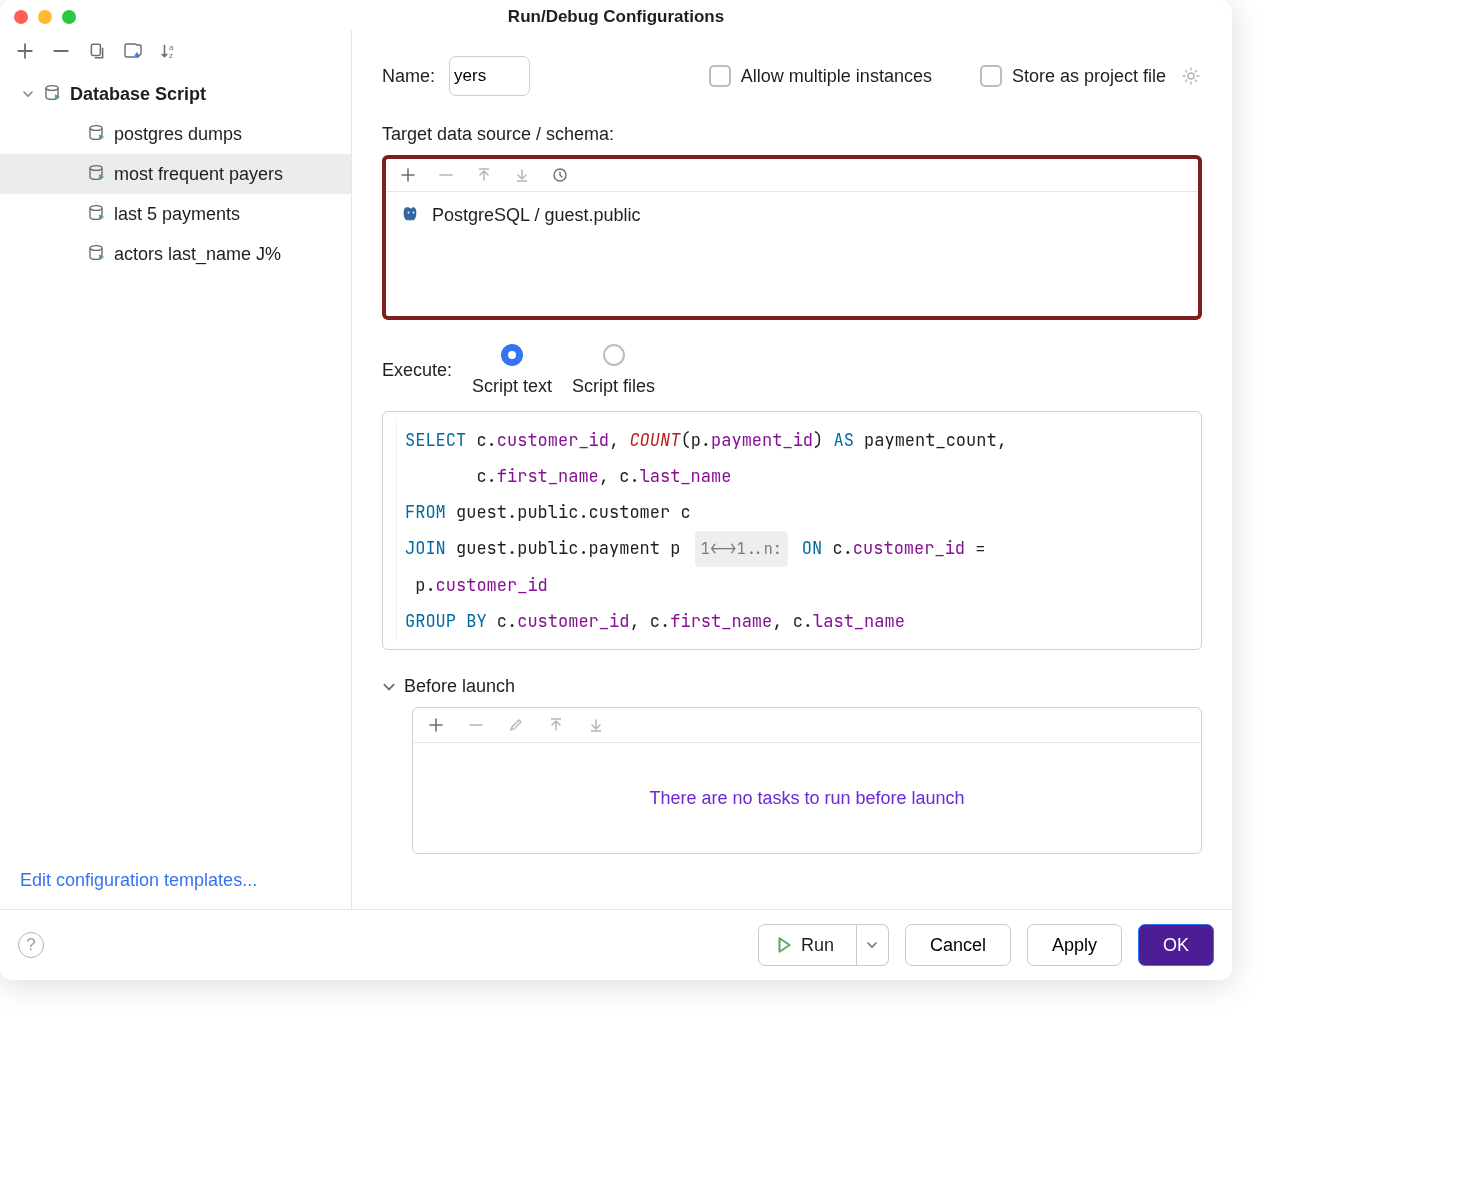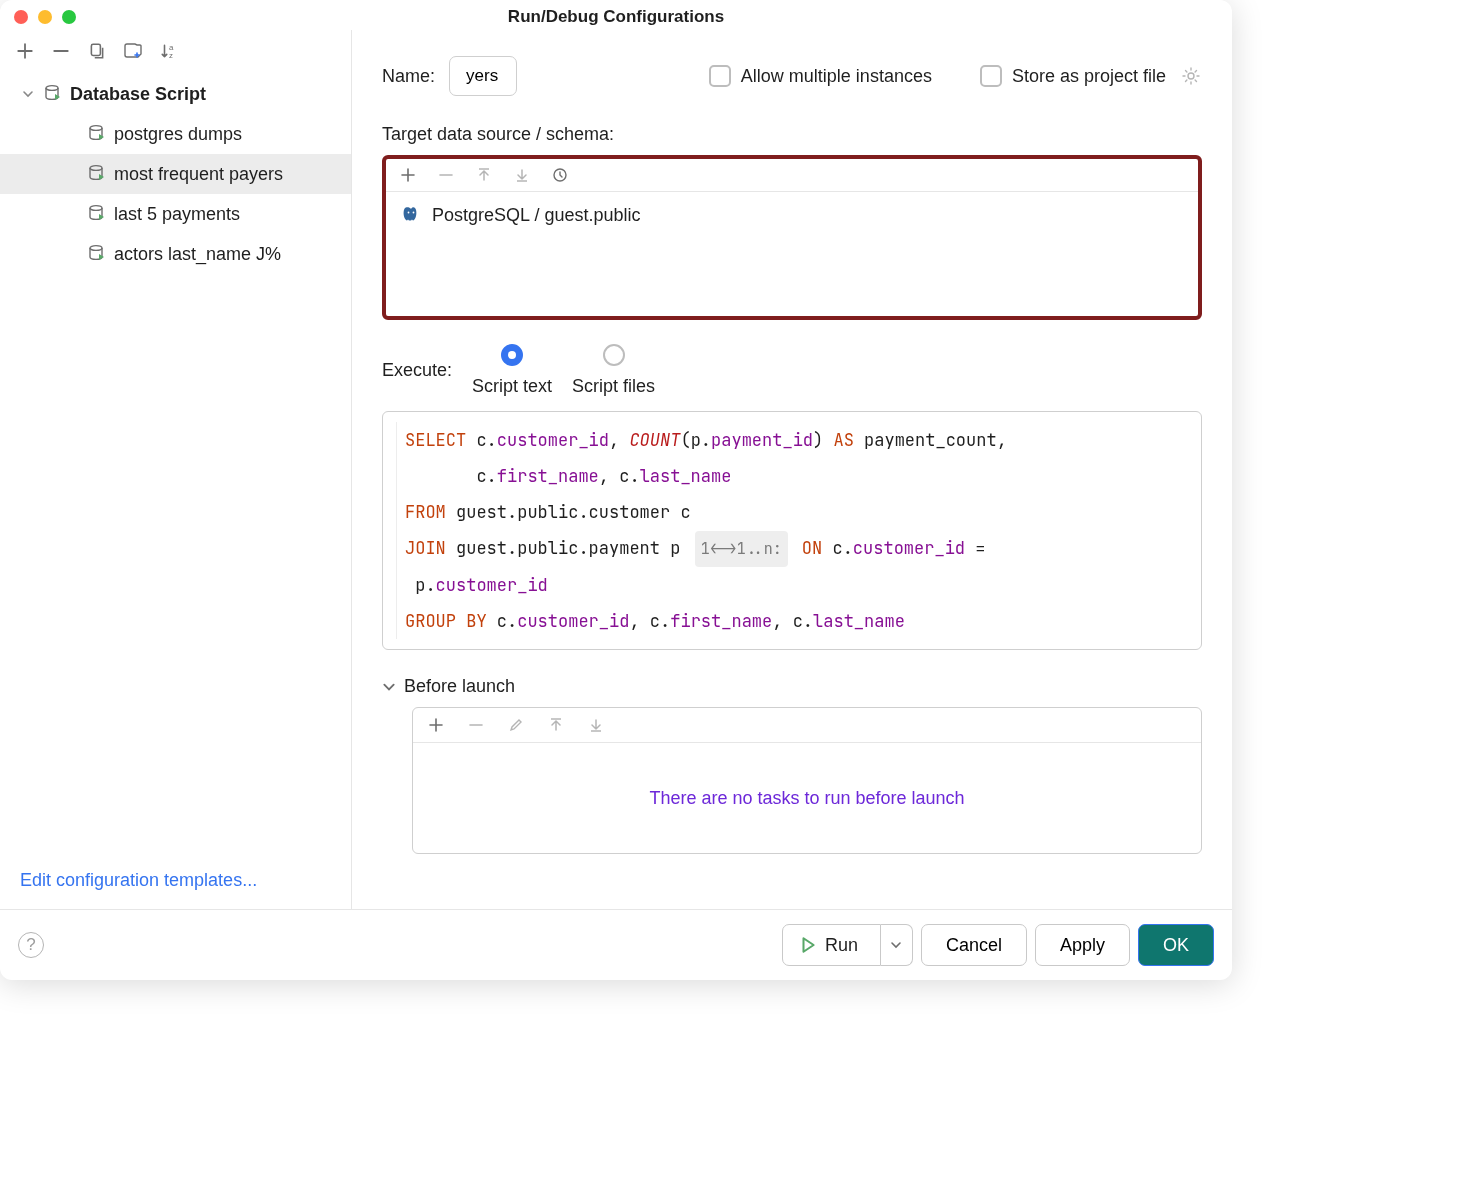--- a/index.html
+++ b/index.html
@@ -91,23 +91,23 @@
     padding: 14px 20px 18px;
   }
   .edit-templates { color: #3574F0; font-size: 18px; cursor: pointer; }
   .detail {
     flex: 1;
     padding: 26px 30px 10px 30px;
     overflow: auto;
   }
   .row { display: flex; align-items: center; gap: 14px; margin-bottom: 28px; }
   .name-input {
-    width: 68px; height: 40px;
+    width: 81px; height: 40px;
     border: 1px solid #cfcfcf; border-radius: 7px;
-    padding: 0 16px; font-size: 17px;
+    padding: 0 4px; font-size: 17px;
   }
   .checkbox {
     width: 22px; height: 22px; border: 2px solid #bdbdbd; border-radius: 5px;
     display: inline-block; cursor: pointer;
   }
   .chk-wrap { display: flex; align-items: center; gap: 10px; cursor: pointer; }
   .gear { color: #b5b5b5; width: 22px; height: 22px; display:flex; align-items:center; justify-content:center; }
   .section-label { font-size: 18px; margin-bottom: 10px; }
   .ds-box {
     border: 4px solid #7f1d1d; border-radius: 6px;
@@ -134,21 +134,21 @@
     border: 1px solid #cfcfcf; border-radius: 6px;
     font-family: "JetBrains Mono", "SF Mono", Menlo, Consolas, monospace;
     font-size: 17px;
     line-height: 36px;
     padding: 10px 0 10px 0;
     margin-bottom: 26px;
     display: flex;
   }
   .gutter { width: 14px; border-right: 1px solid #ededed; margin-right: 8px; }
   .code-content { white-space: pre; }
-  .kw { color: #c2410c; }
+  .kw { color: #0369a1; }
   .ident { color: #871094; }
   .func { color: #b91c1c; font-style: italic; }
   .plain { color: #1f1f1f; }
   .hint {
     display: inline-block;
     background: #eeeeee; color: #7a7a7a;
     padding: 0 6px; border-radius: 4px;
     font-size: 15px; margin: 0 4px;
   }
   .bl-header { display: flex; align-items: center; gap: 8px; font-size: 18px; margin-bottom: 10px; cursor: pointer;}
@@ -163,31 +163,31 @@
     display: flex; align-items: center;
     padding: 14px 18px;
   }
   .help { width: 26px; height: 26px; border: 1.5px solid #b5b5b5; border-radius: 50%; display:flex; align-items:center; justify-content:center; color:#9e9e9e; font-size:17px; cursor:pointer;}
   .footer-spacer { flex: 1; }
   .btn {
     height: 42px; padding: 0 24px; border-radius: 7px;
     border: 1px solid #c9c9c9; background: #fff; font-size: 18px;
     display: flex; align-items:center; justify-content:center; cursor:pointer;
   }
-  .btn.primary { background: #0f766e; border-color:#3574F0; color: #fff; }
+  .btn.primary { background: #4c1d95; border-color:#3574F0; color: #fff; }
   .run-group { display:flex; }
   .run-main {
     height:42px; padding: 0 22px 0 16px; border:1px solid #c9c9c9;
     border-radius: 7px 0 0 7px; display:flex; align-items:center; gap:8px; font-size:18px; cursor:pointer;
   }
   .run-caret {
     width: 32px; height:42px; border:1px solid #c9c9c9; border-left:none;
     border-radius: 0 7px 7px 0; display:flex; align-items:center; justify-content:center; cursor:pointer;
   }
-  .footer-btns { display:flex; gap: 8px; align-items:center; }
+  .footer-btns { display:flex; gap: 16px; align-items:center; }
   svg { display:block; }
   .disabled { opacity: 0.5; }
 </style>
 </head>
 <body>
 
 <div class="window">
 
   <div class="titlebar">
     <div class="traffic-lights">

